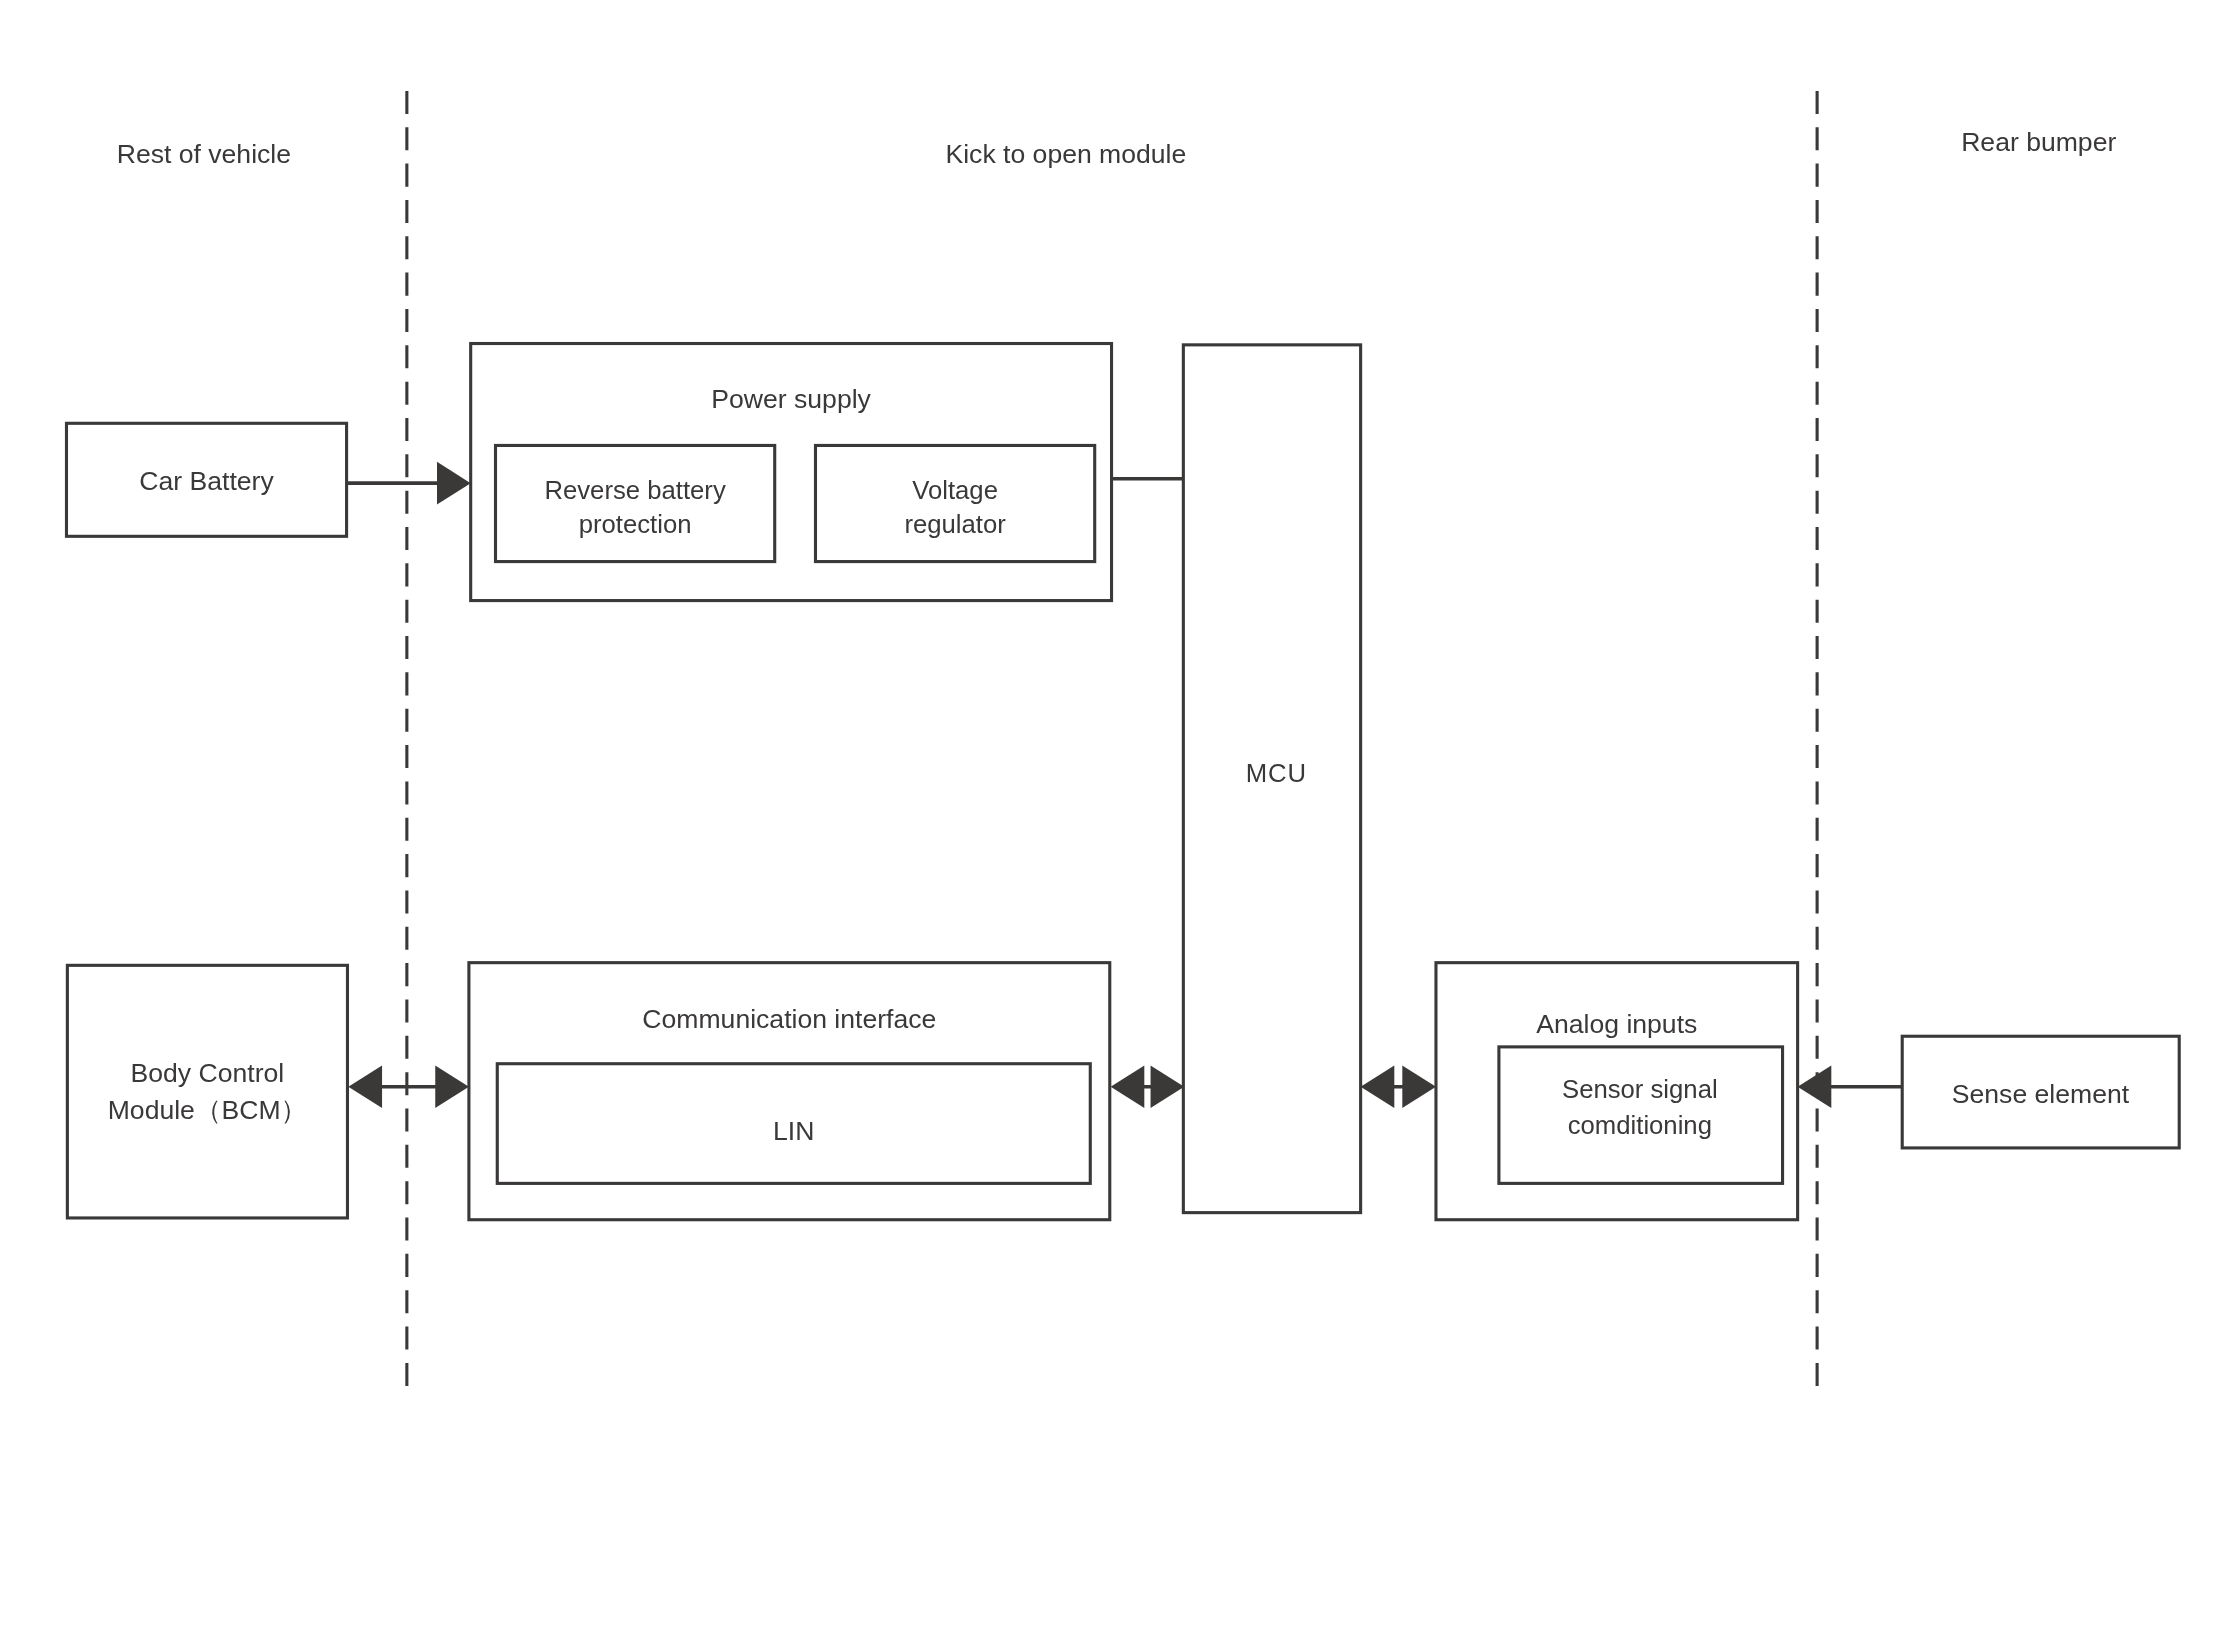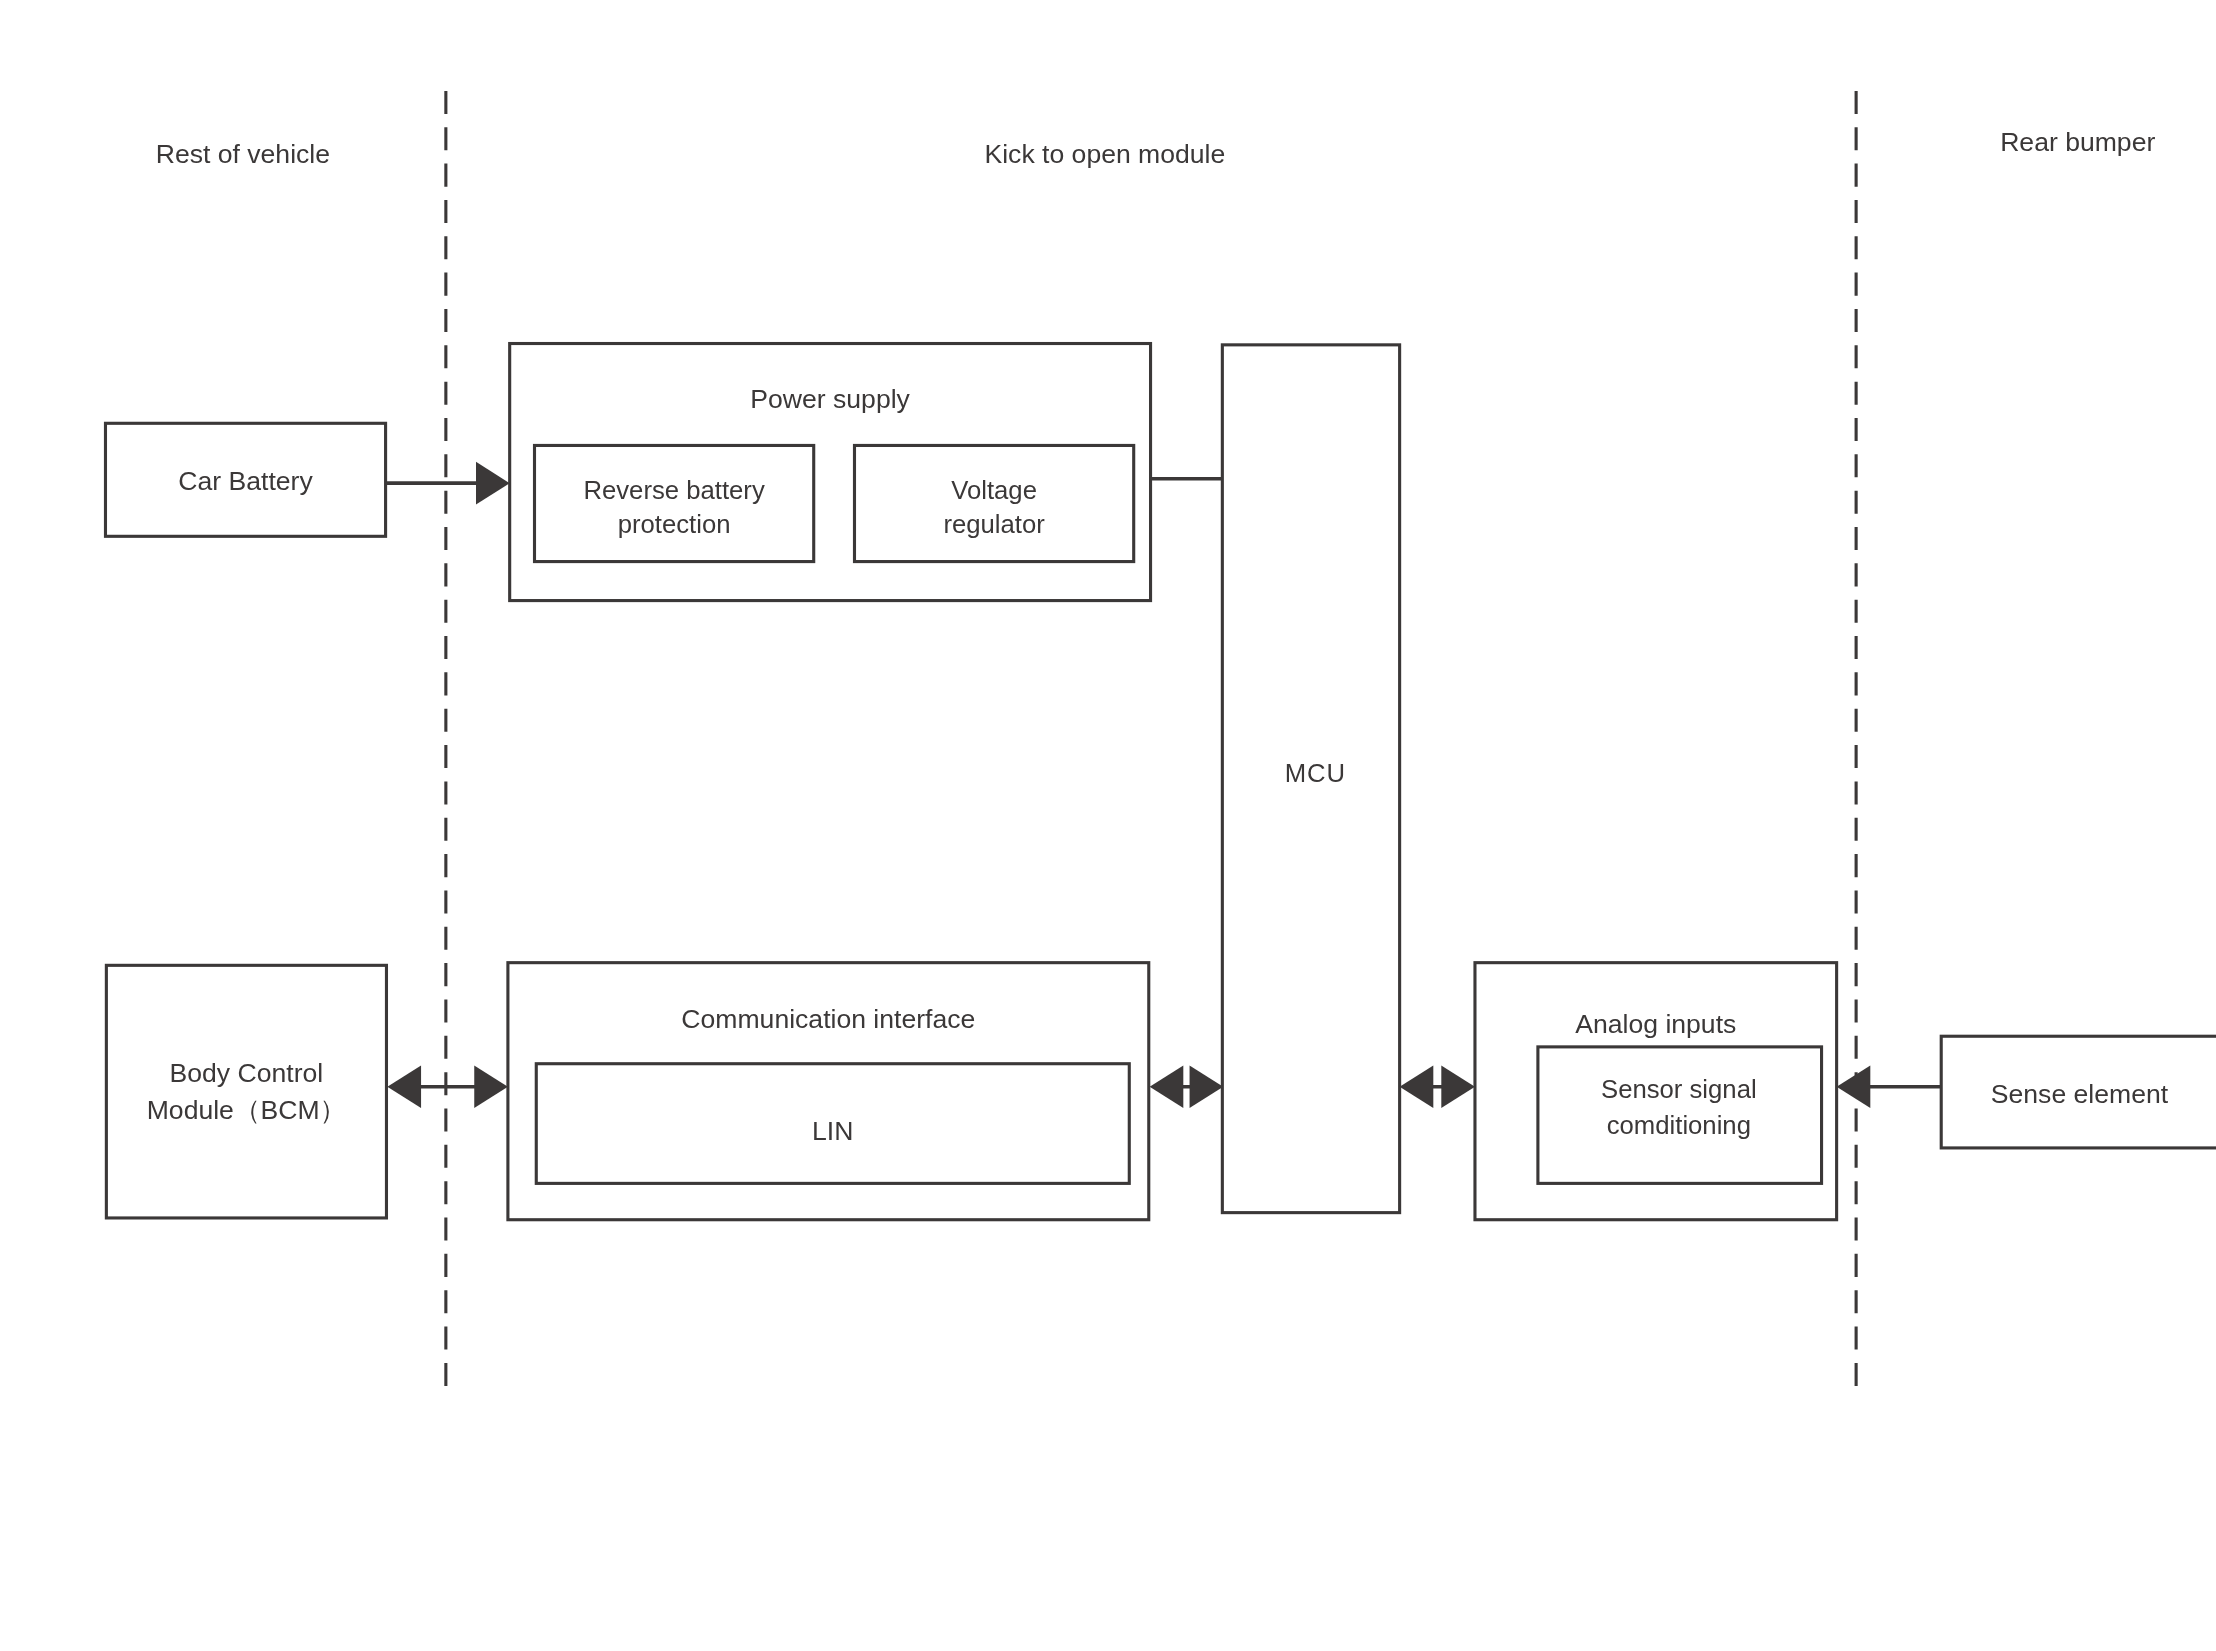--- a/index.html
+++ b/index.html
@@ -11,21 +11,20 @@
     width: 2216px;
     height: 1651px;
     font-family: "Liberation Sans", sans-serif;
     overflow: hidden;
   }
   #diagram-root {
     position: relative;
     width: 1824px;
     height: 1651px;
     background: #ffffff;
-    margin-left: 39px;
   }
   svg.diagram-canvas {
     position: absolute;
     top: 0;
     left: 0;
     width: 2216px;
     height: 1651px;
     display: block;
   }
   .box-rect {

